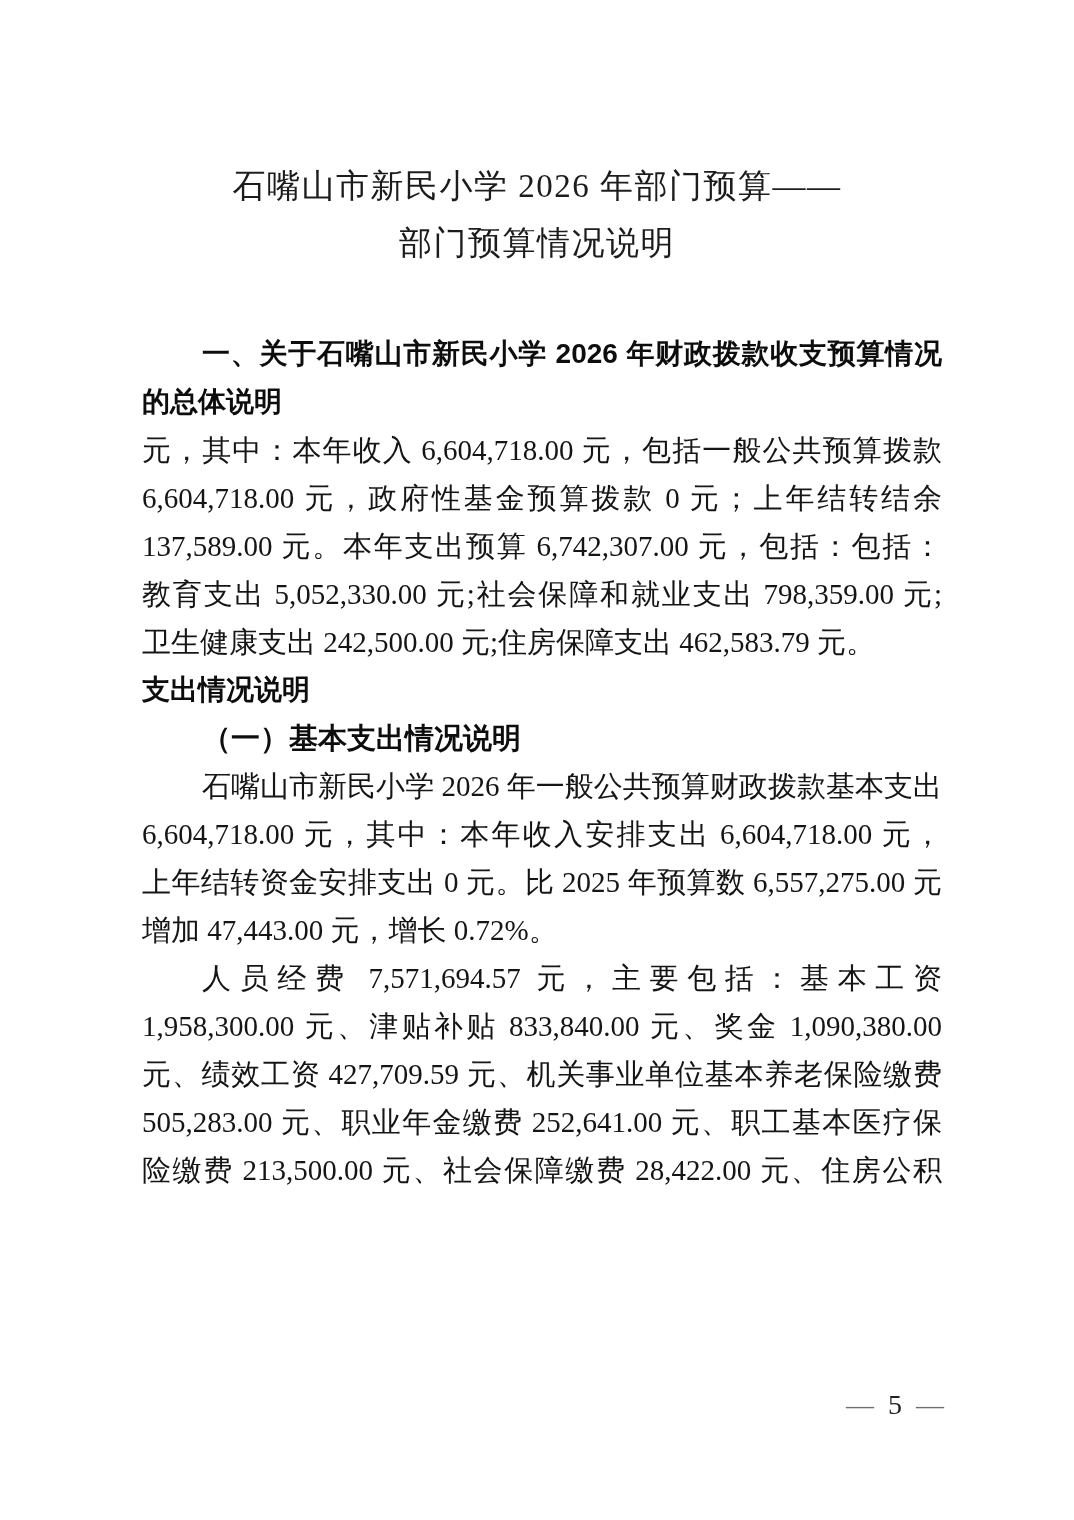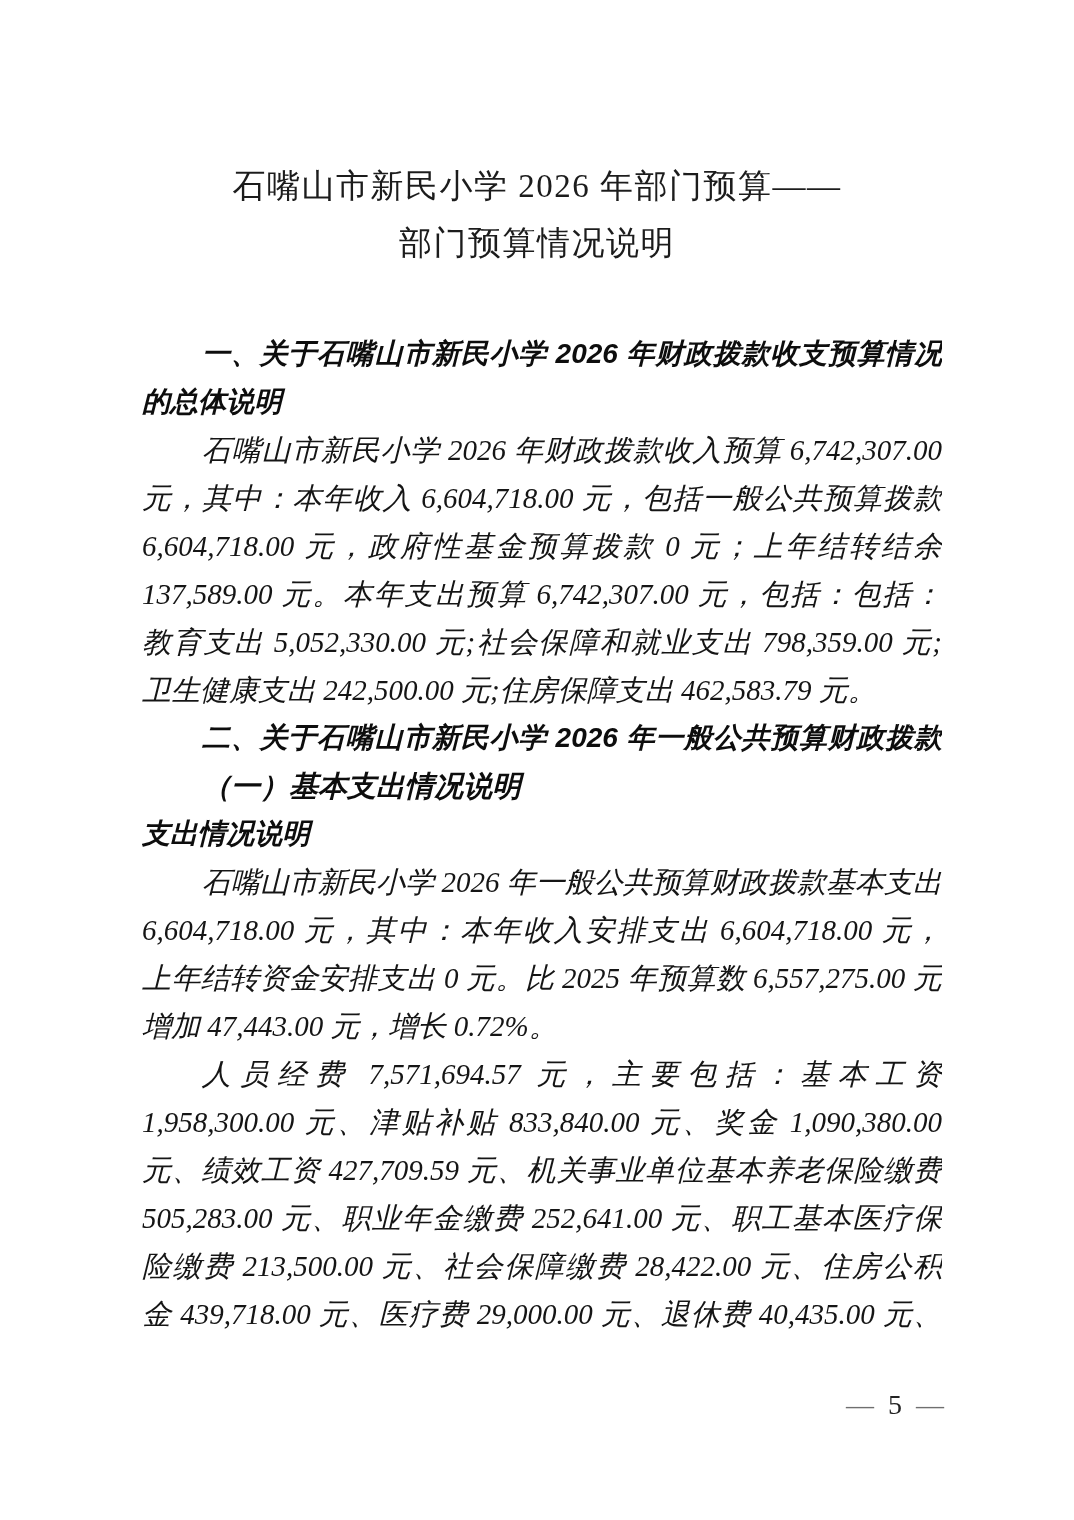--- a/index.html
+++ b/index.html
@@ -31,21 +31,20 @@
   }
   .title-line {
     height: 57px;
     line-height: 57px;
     white-space: nowrap;
   }
   
   .content {
     margin-left: 142px;
     width: 800px;
-    font-style: italic;
   }
   .line {
     height: 48px;
     line-height: 48px;
     font-size: 29px;
     text-align: justify;
     text-align-last: justify;
     overflow: hidden;
     white-space: nowrap;
   }
@@ -93,43 +92,40 @@
   <div class="title-block">
     <div class="title-line">石嘴山市新民小学 2026 年部门预算——</div>
     <div class="title-line">部门预算情况说明</div>
   </div>
 
   <div class="content">
 
     <div class="line heading indent">一、关于石嘴山市新民小学 2026 年财政拨款收支预算情况</div>
     <div class="line heading end">的总体说明</div>
 
-    <div class="line indent">石嘴山市新民小学 2026 年财政拨款收入预算 6,742,307.00</div>
     <div class="line">元，其中：本年收入 6,604,718.00 元，包括一般公共预算拨款</div>
     <div class="line">6,604,718.00 元，政府性基金预算拨款 0 元；上年结转结余</div>
     <div class="line">137,589.00 元。本年支出预算 6,742,307.00 元，包括：包括：</div>
     <div class="line">教育支出 5,052,330.00 元;社会保障和就业支出 798,359.00 元;</div>
     <div class="line end">卫生健康支出 242,500.00 元;住房保障支出 462,583.79 元。</div>
 
-    <div class="line heading indent">二、关于石嘴山市新民小学 2026 年一般公共预算财政拨款</div>
+    <div class="line heading end">支出情况说明</div>
+
     <div class="line subheading indent end">（一）基本支出情况说明</div>
-
-    <div class="line heading end">支出情况说明</div>
 
     <div class="line indent">石嘴山市新民小学 2026 年一般公共预算财政拨款基本支出</div>
     <div class="line">6,604,718.00 元，其中：本年收入安排支出 6,604,718.00 元，</div>
     <div class="line">上年结转资金安排支出 0 元。比 2025 年预算数 6,557,275.00 元</div>
     <div class="line end">增加 47,443.00 元，增长 0.72%。</div>
 
     <div class="line indent">人员经费 7,571,694.57 元，主要包括：基本工资</div>
     <div class="line">1,958,300.00 元、津贴补贴 833,840.00 元、奖金 1,090,380.00</div>
     <div class="line">元、绩效工资 427,709.59 元、机关事业单位基本养老保险缴费</div>
     <div class="line">505,283.00 元、职业年金缴费 252,641.00 元、职工基本医疗保</div>
     <div class="line">险缴费 213,500.00 元、社会保障缴费 28,422.00 元、住房公积</div>
-    <div class="line">金 439,718.00 元、医疗费 29,000.00 元、退休费 40,435.00 元、</div>
 
   </div>
 
   <div class="footer">
     <span class="dash">—</span><span class="num">5</span><span class="dash">—</span>
   </div>
 
 </div>
 
 </body></html>

